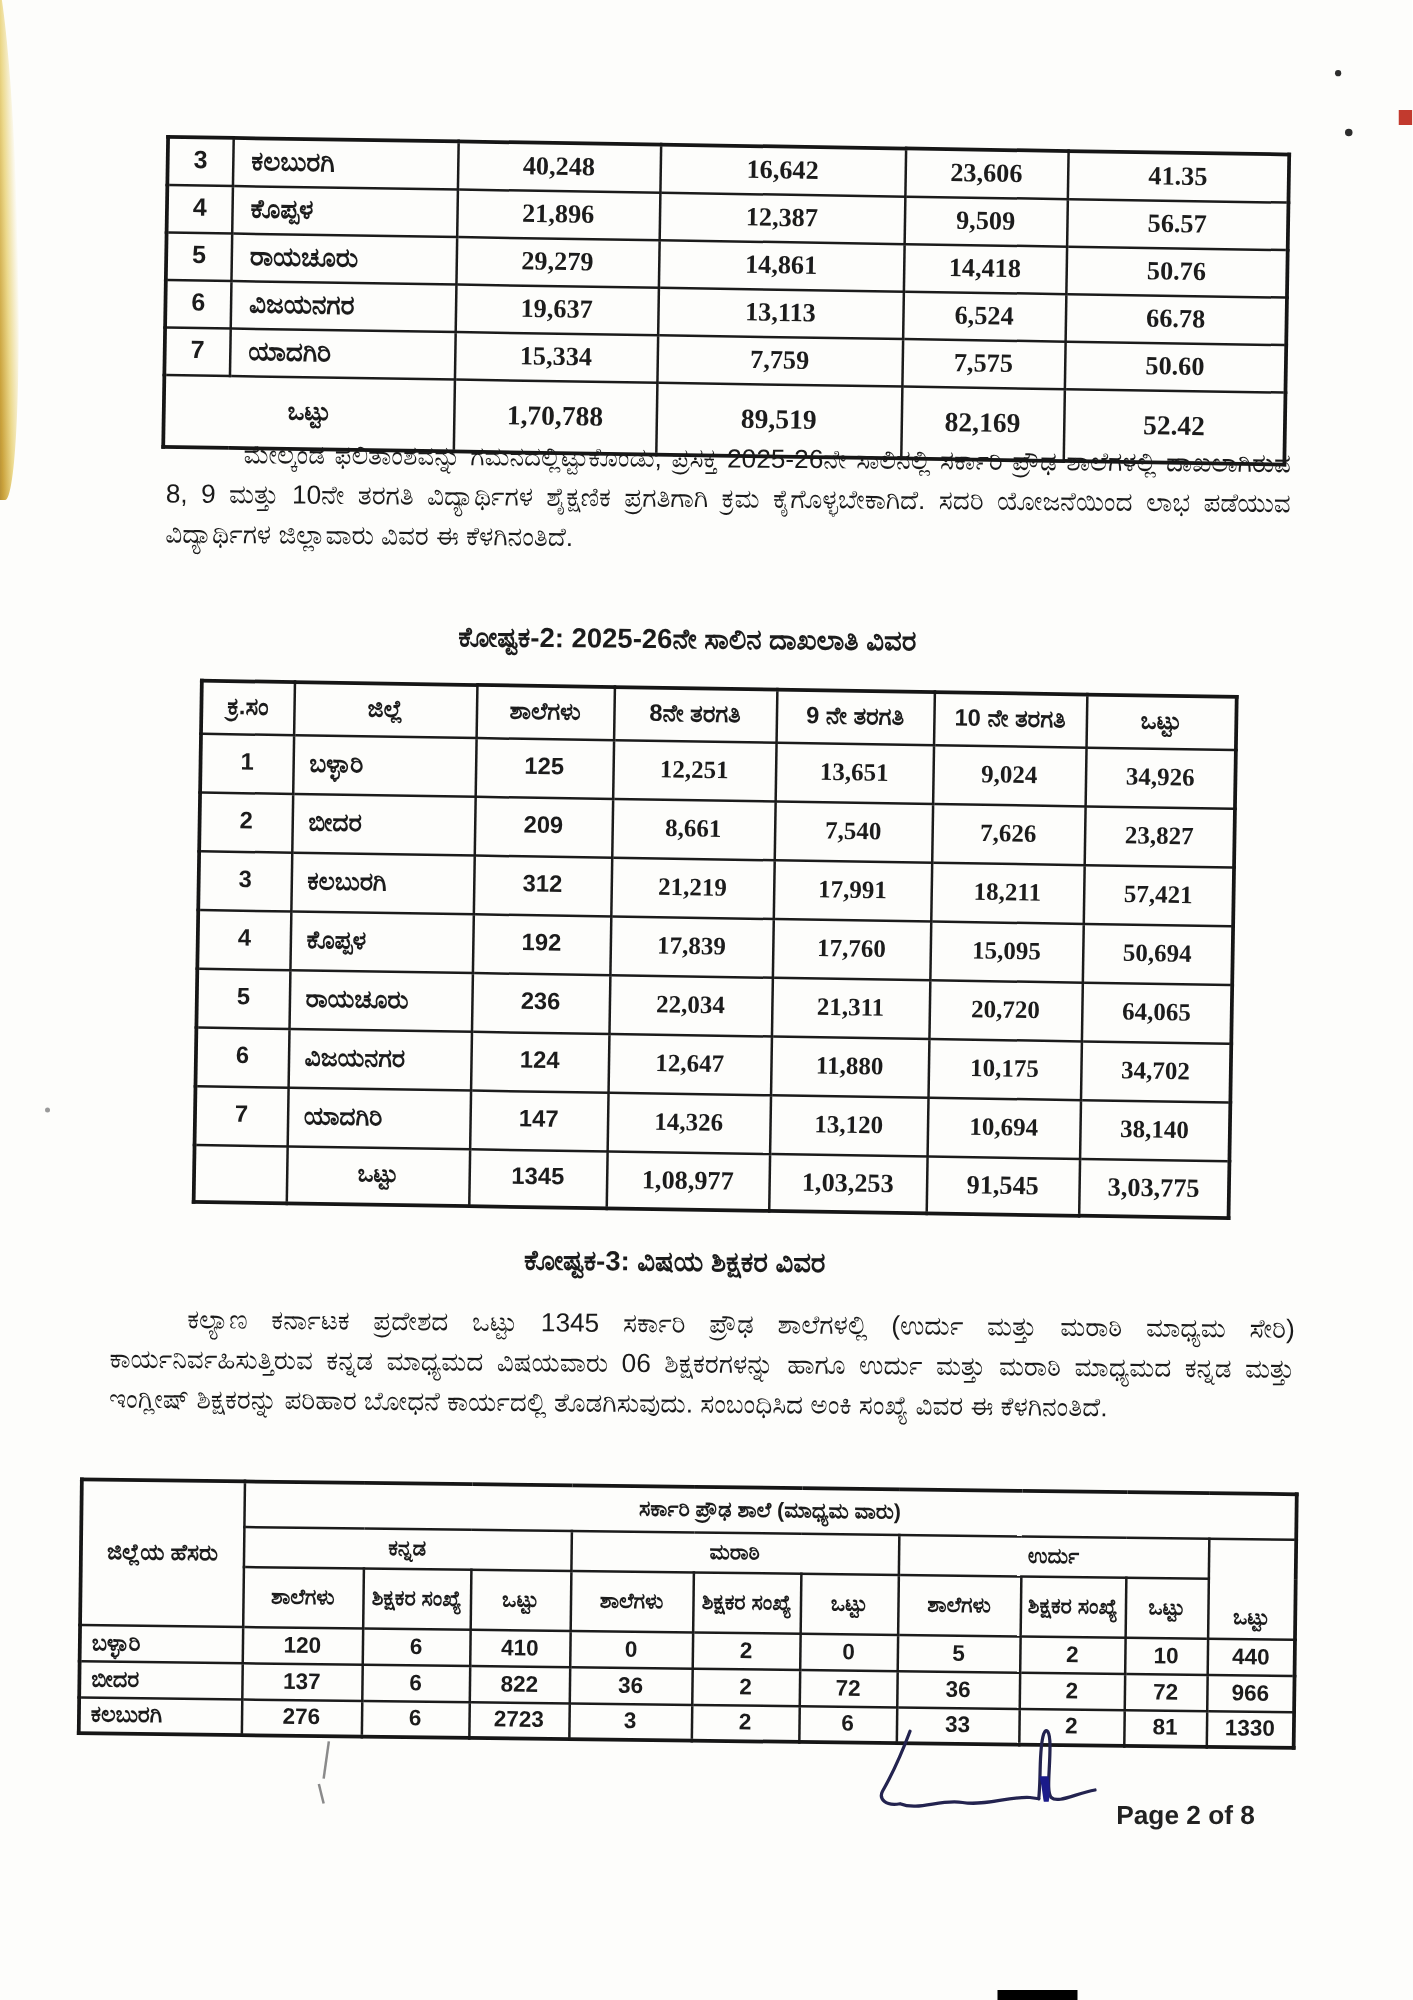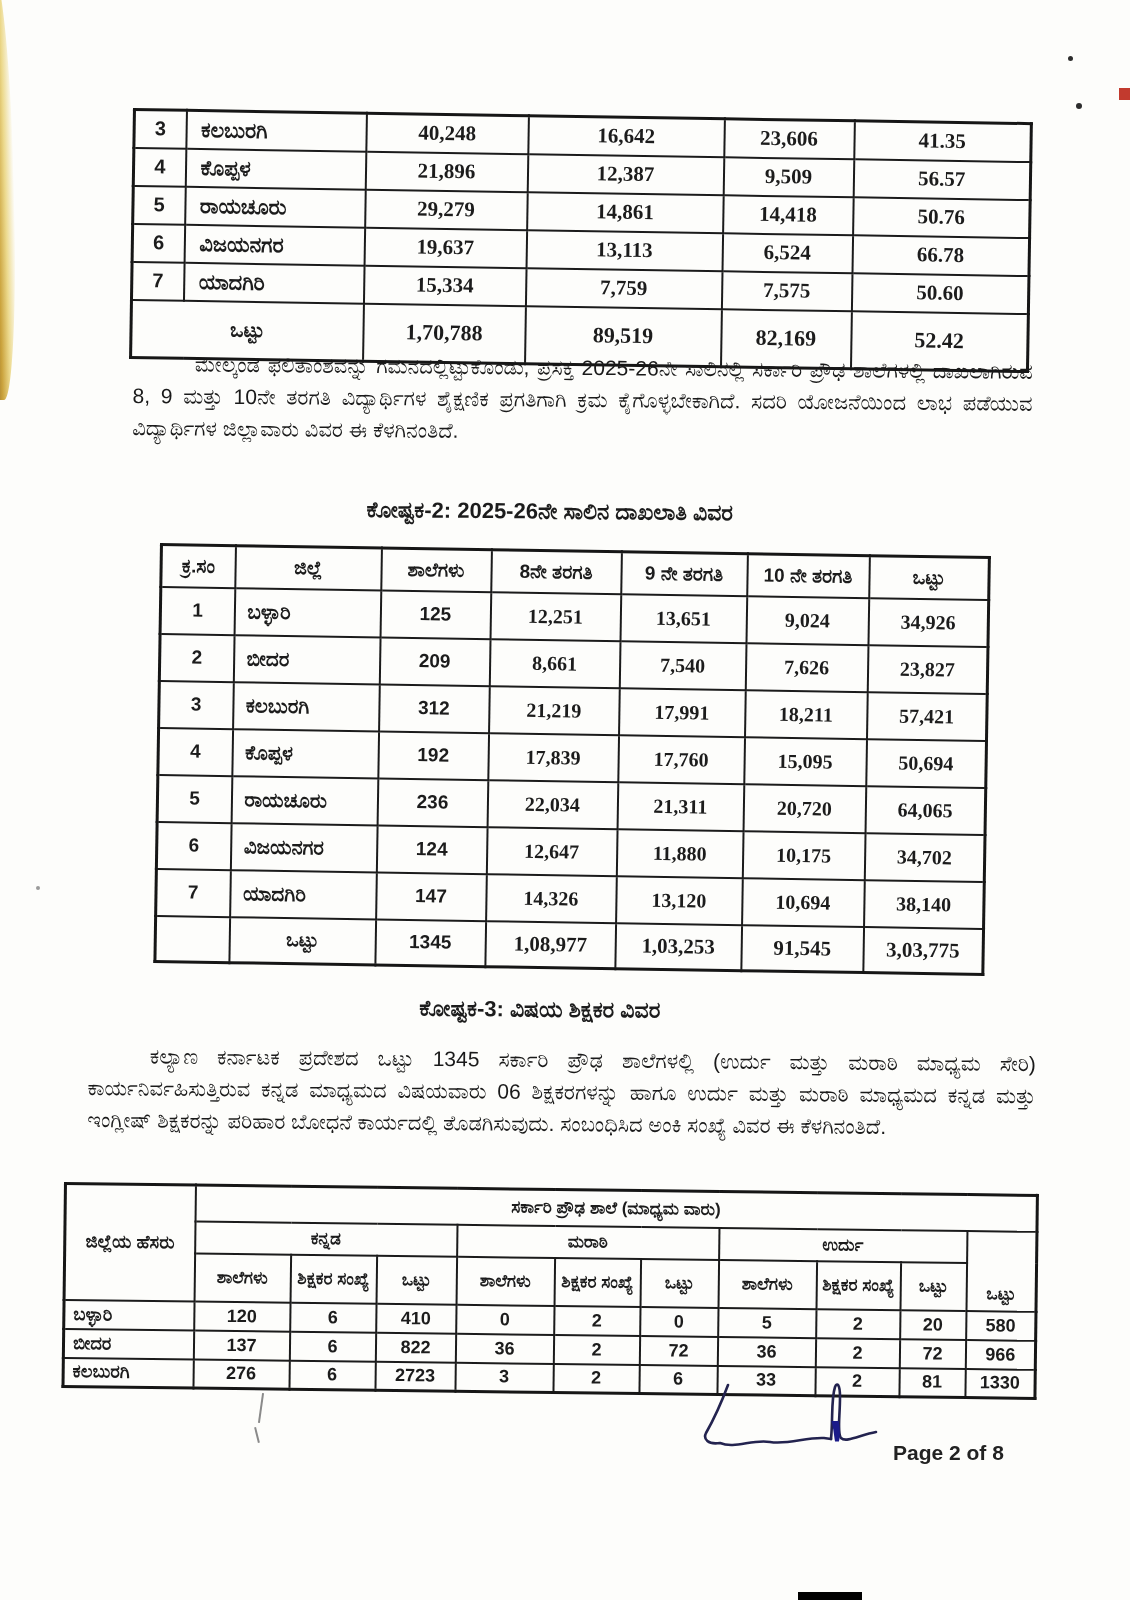--- a/index.html
+++ b/index.html
@@ -327,22 +327,22 @@
       <tr class="data">
         <td class="district">ಬಳ್ಳಾರಿ</td>
         <td>120</td>
         <td>6</td>
         <td>410</td>
         <td>0</td>
         <td>2</td>
         <td>0</td>
         <td>5</td>
         <td>2</td>
-        <td>20</td>
-        <td>580</td>
+        <td>10</td>
+        <td>440</td>
       </tr>
       <tr class="data">
         <td class="district">ಬೀದರ</td>
         <td>137</td>
         <td>6</td>
         <td>822</td>
         <td>36</td>
         <td>2</td>
         <td>72</td>
         <td>36</td>

